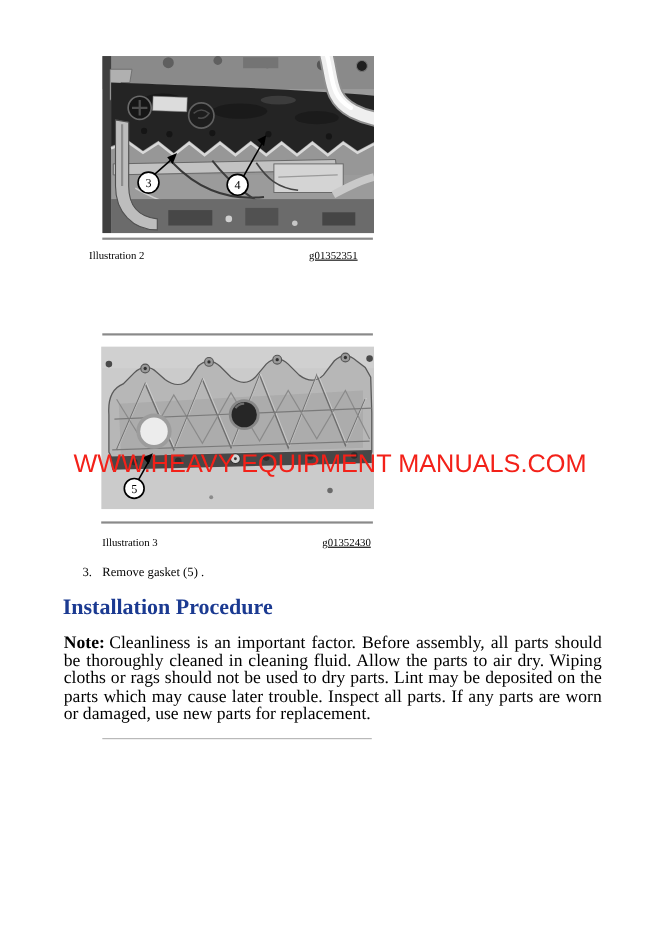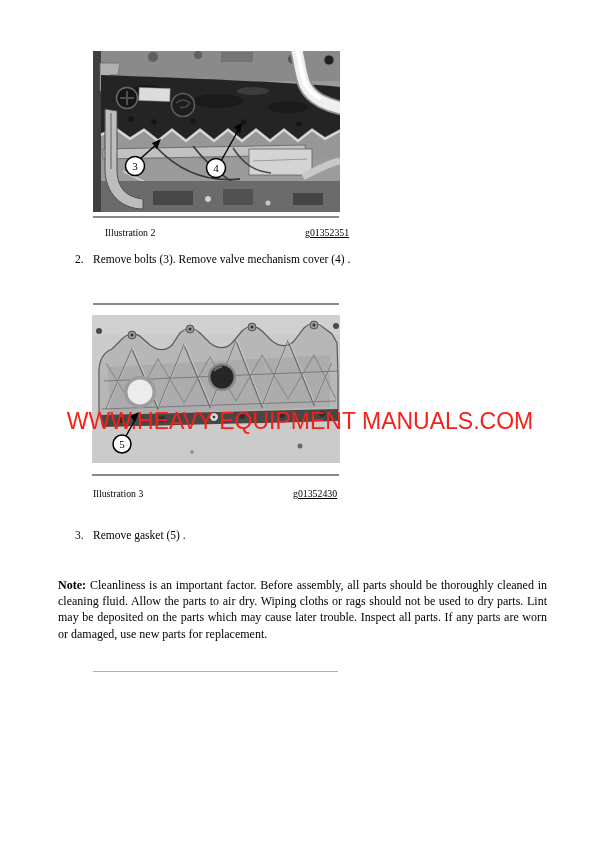--- a/index.html
+++ b/index.html
@@ -9,21 +9,21 @@
   }
   .figure{position:absolute;display:block;}
   .rule{position:absolute;height:1.5px;background:#8a8a8a;}
   .rule.light{height:1px;background:#b2b2b2;}
   .caption{position:absolute;font-size:9.8px;color:#000;white-space:nowrap;}
   .caption .code{position:absolute;left:200px;top:0;text-decoration:underline;}
   .step{position:absolute;left:75px;font-size:11.5px;white-space:nowrap;}
   .step .num{display:inline-block;width:18px;}
   .heading{position:absolute;left:57px;font-size:20px;font-weight:bold;color:#1b3a91;
     font-family:"Liberation Serif","DejaVu Serif",serif;white-space:nowrap;}
-  .note{position:absolute;left:58px;width:489px;font-size:12px;line-height:16.2px;
+  .note{position:absolute;left:58px;width:489px;font-size:16px;line-height:16.2px;
     text-align:justify;}
   .note b{margin-right:4px;}
   .watermark{position:absolute;left:0;top:408px;width:600px;text-align:center;
     font-family:"Liberation Sans","DejaVu Sans",sans-serif;font-size:23px;font-weight:bold;
     color:#f32119;letter-spacing:0px;z-index:5;white-space:nowrap;font-weight:normal;}
   svg text.callout-num{font-family:"Liberation Serif","DejaVu Serif",serif;font-size:11px;}
 </style>
 </head>
 <body>
 
@@ -102,28 +102,25 @@
     <g>
       <line x1="128" y1="110" x2="146" y2="78" stroke="#000" stroke-width="1.4"></line>
       <polygon points="149,72 141,76 147,82" fill="#000"></polygon>
       <circle cx="123" cy="117" r="9.5" fill="#ffffff" stroke="#000" stroke-width="1.5"></circle>
       <text class="callout-num" x="123" y="121" text-anchor="middle">4</text>
     </g>
   </svg>
 
   <div class="rule" style="left:93px;top:216px;width:246px;"></div>
 
-  <div class="caption" style="left:105px;top:227px;text-align:right;">
+  <div class="caption" style="left:81px;top:227px;text-align:right;">
     <span>Illustration 2</span>
     <span class="code">g01352351</span>
   </div>
 
-  <div class="step" style="top:253px;">
-    <span class="num">2.</span><span>Remove bolts (3). Remove valve mechanism cover (4) .</span>
-  </div>
 
   <div class="rule" style="left:93px;top:303px;width:246px;"></div>
 
   <svg class="figure" style="left:92px;top:315px;" width="248" height="148" viewBox="0 0 248 148" role="img">
     <rect width="248" height="148" fill="#cbcbcb"></rect>
     <rect x="0" y="0" width="248" height="20" fill="#d3d3d3" opacity="0.6"></rect>
     <circle cx="7" cy="16" r="3" fill="#4a4a4a"></circle>
     <circle cx="244" cy="11" r="3" fill="#4a4a4a"></circle>
 
     <path d="M7,62 C6,48 10,38 20,34 L30,24 C36,18 44,17 50,23 L58,30 C66,36 74,36 80,30 L88,18 C94,12 102,12 108,18 L118,28 C126,34 134,34 140,28 L150,16 C156,10 164,10 170,16 L180,26 C188,32 196,32 202,26 L212,13 C218,7 226,7 232,13 L240,19 L245,28 L246,60 L246,96 L240,104 L14,110 L7,96 Z" fill="#b7b7b7" stroke="#5a5a5a" stroke-width="1.2"></path>
@@ -172,24 +169,25 @@
     </g>
   </svg>
 
   <div class="rule" style="left:92px;top:474px;width:247px;"></div>
 
   <div class="caption" style="left:93px;top:488px;text-align:right;">
     <span>Illustration 3</span>
     <span class="code">g01352430</span>
   </div>
 
-  <div class="step" style="top:529px;">
+  <div class="step" style="top:515px;">
     <span class="num">3.</span><span>Remove gasket (5) .</span>
   </div>
 
+  <h2 class="heading" style="top:541px;margin:0;">Installation Procedure</h2>
 
   <p class="note" style="top:577px;margin:0;"><b>Note:</b><span>Cleanliness is an important factor. Before assembly, all parts should be thoroughly cleaned in cleaning fluid. Allow the parts to air dry. Wiping cloths or rags should not be used to dry parts. Lint may be deposited on the parts which may cause later trouble. Inspect all parts. If any parts are worn or damaged, use new parts for replacement.</span></p>
 
   <div class="rule light" style="left:93px;top:671px;width:245px;"></div>
 
   <div class="watermark">WWW.HEAVY EQUIPMENT MANUALS.COM</div>
 
 </div>
 
 </body></html>

